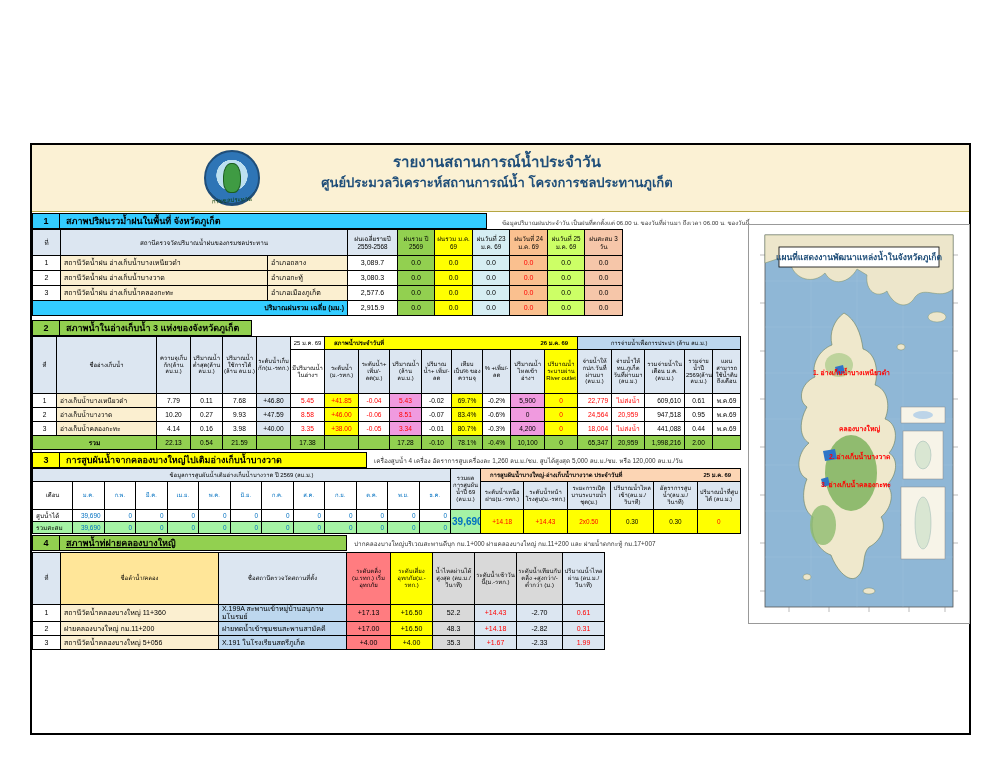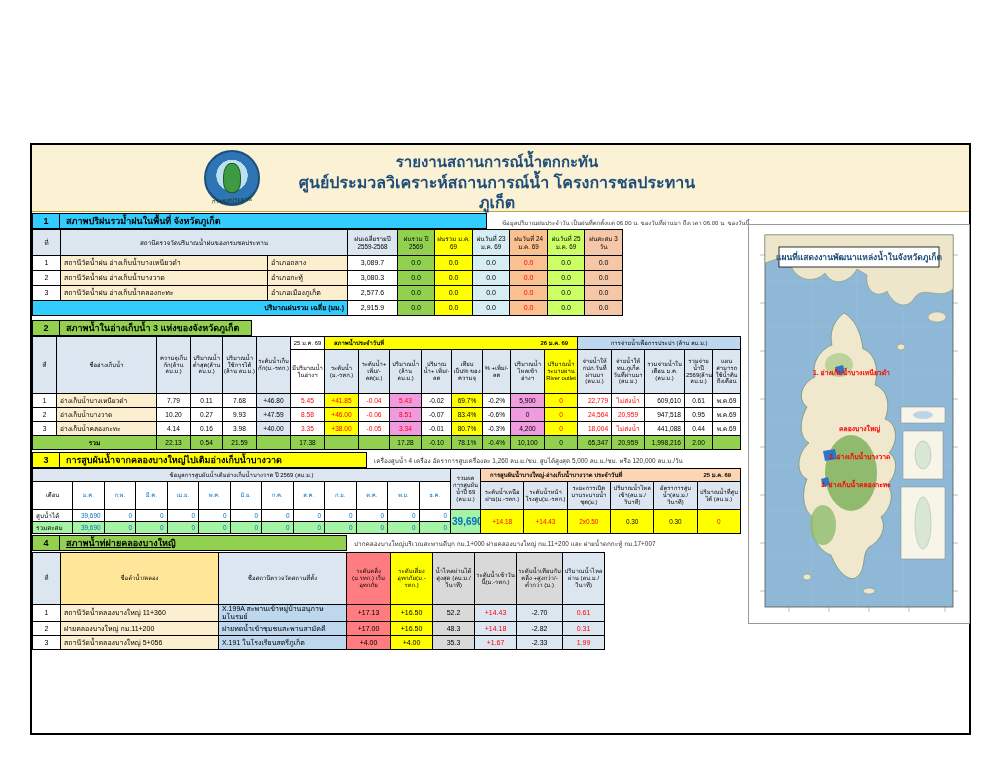--- a/index.html
+++ b/index.html
@@ -16,21 +16,21 @@
                 border-bottom:1px solid #B5A642; }
   .logo { position:absolute; left:172px; top:5px; width:56px; height:56px; border-radius:50%;
           background:radial-gradient(circle at 50% 45%, #BDE0F0 0 40%, #2E75B6 41% 70%, #1F4E79 71% 100%);
           border:2px solid #1F4E79; display:flex; align-items:center; justify-content:center; }
   .logo-inner { width:18px; height:30px; background:#3F9B43; border-radius:45% 45% 40% 40%;
                 border:1px solid #1c5e20; }
   .logo-text { position:absolute; left:160px; top:50px; width:80px; text-align:center;
                font-size:6px; color:#0b3d0b; transform:rotate(-4deg); }
   .titles { position:absolute; left:250px; top:6px; width:430px; text-align:center; color:#1F4E79; }
   .titles .t1 { font-size:15px; font-weight:bold; line-height:22px; }
-  .titles .t2 { font-size:16px; font-weight:bold; line-height:20px; }
+  .titles .t2 { font-size:13px; font-weight:bold; line-height:20px; }
   .titles .t3 { font-size:10px; font-weight:bold; line-height:18px; }
 
   
   .secbar { position:absolute; height:16px; display:flex; font-size:9px; font-weight:bold; }
   .secbar .no { width:28px; border:1px solid #000; display:flex; align-items:center; justify-content:center; }
   .secbar .lbl { border:1px solid #000; border-left:none; display:flex; align-items:center; padding:0 6px; }
   .bg-sblue { background:#33CCFF; } .bg-sgreen { background:#92D050; } .bg-syellow { background:#FFFF00; }
   .secnote { position:absolute; font-size:6px; color:#333; white-space:nowrap; }
 
   
@@ -98,21 +98,21 @@
 
 <div id="page">
   <div id="frame">
 
     <div class="title-band">
       <div class="logo">
           <div class="logo-inner"></div>
         </div>
       <div class="logo-text">กรมชลประทาน</div>
       <div class="titles">
-        <div class="t1">รายงานสถานการณ์น้ำตกกะทัน</div>
+        <div class="t1">รายงานสถานการณ์น้ำประจำวัน</div>
         <div class="t2">ศูนย์ประมวลวิเคราะห์สถานการณ์น้ำ  โครงการชลประทานภูเก็ต</div>
       </div>
     </div>
 
     <div class="secbar" style="left:0; top:68px;">
       <div class="no bg-sblue">1</div>
       <div class="lbl bg-sblue" style="width:427px;">สภาพปริฝนรวม้ำฝนในพื้นที่ จังหวัดภูเก็ต</div>
     </div>
     <div class="secnote" style="left:470px; top:73px; width:265px;">ข้อมูลปริมาณฝนประจำวัน เป็นฝนที่ตกตั้งแต่ 06.00 น. ของวันที่ผ่านมา ถึงเวลา 06.00 น. ของวันนี้</div>
 

